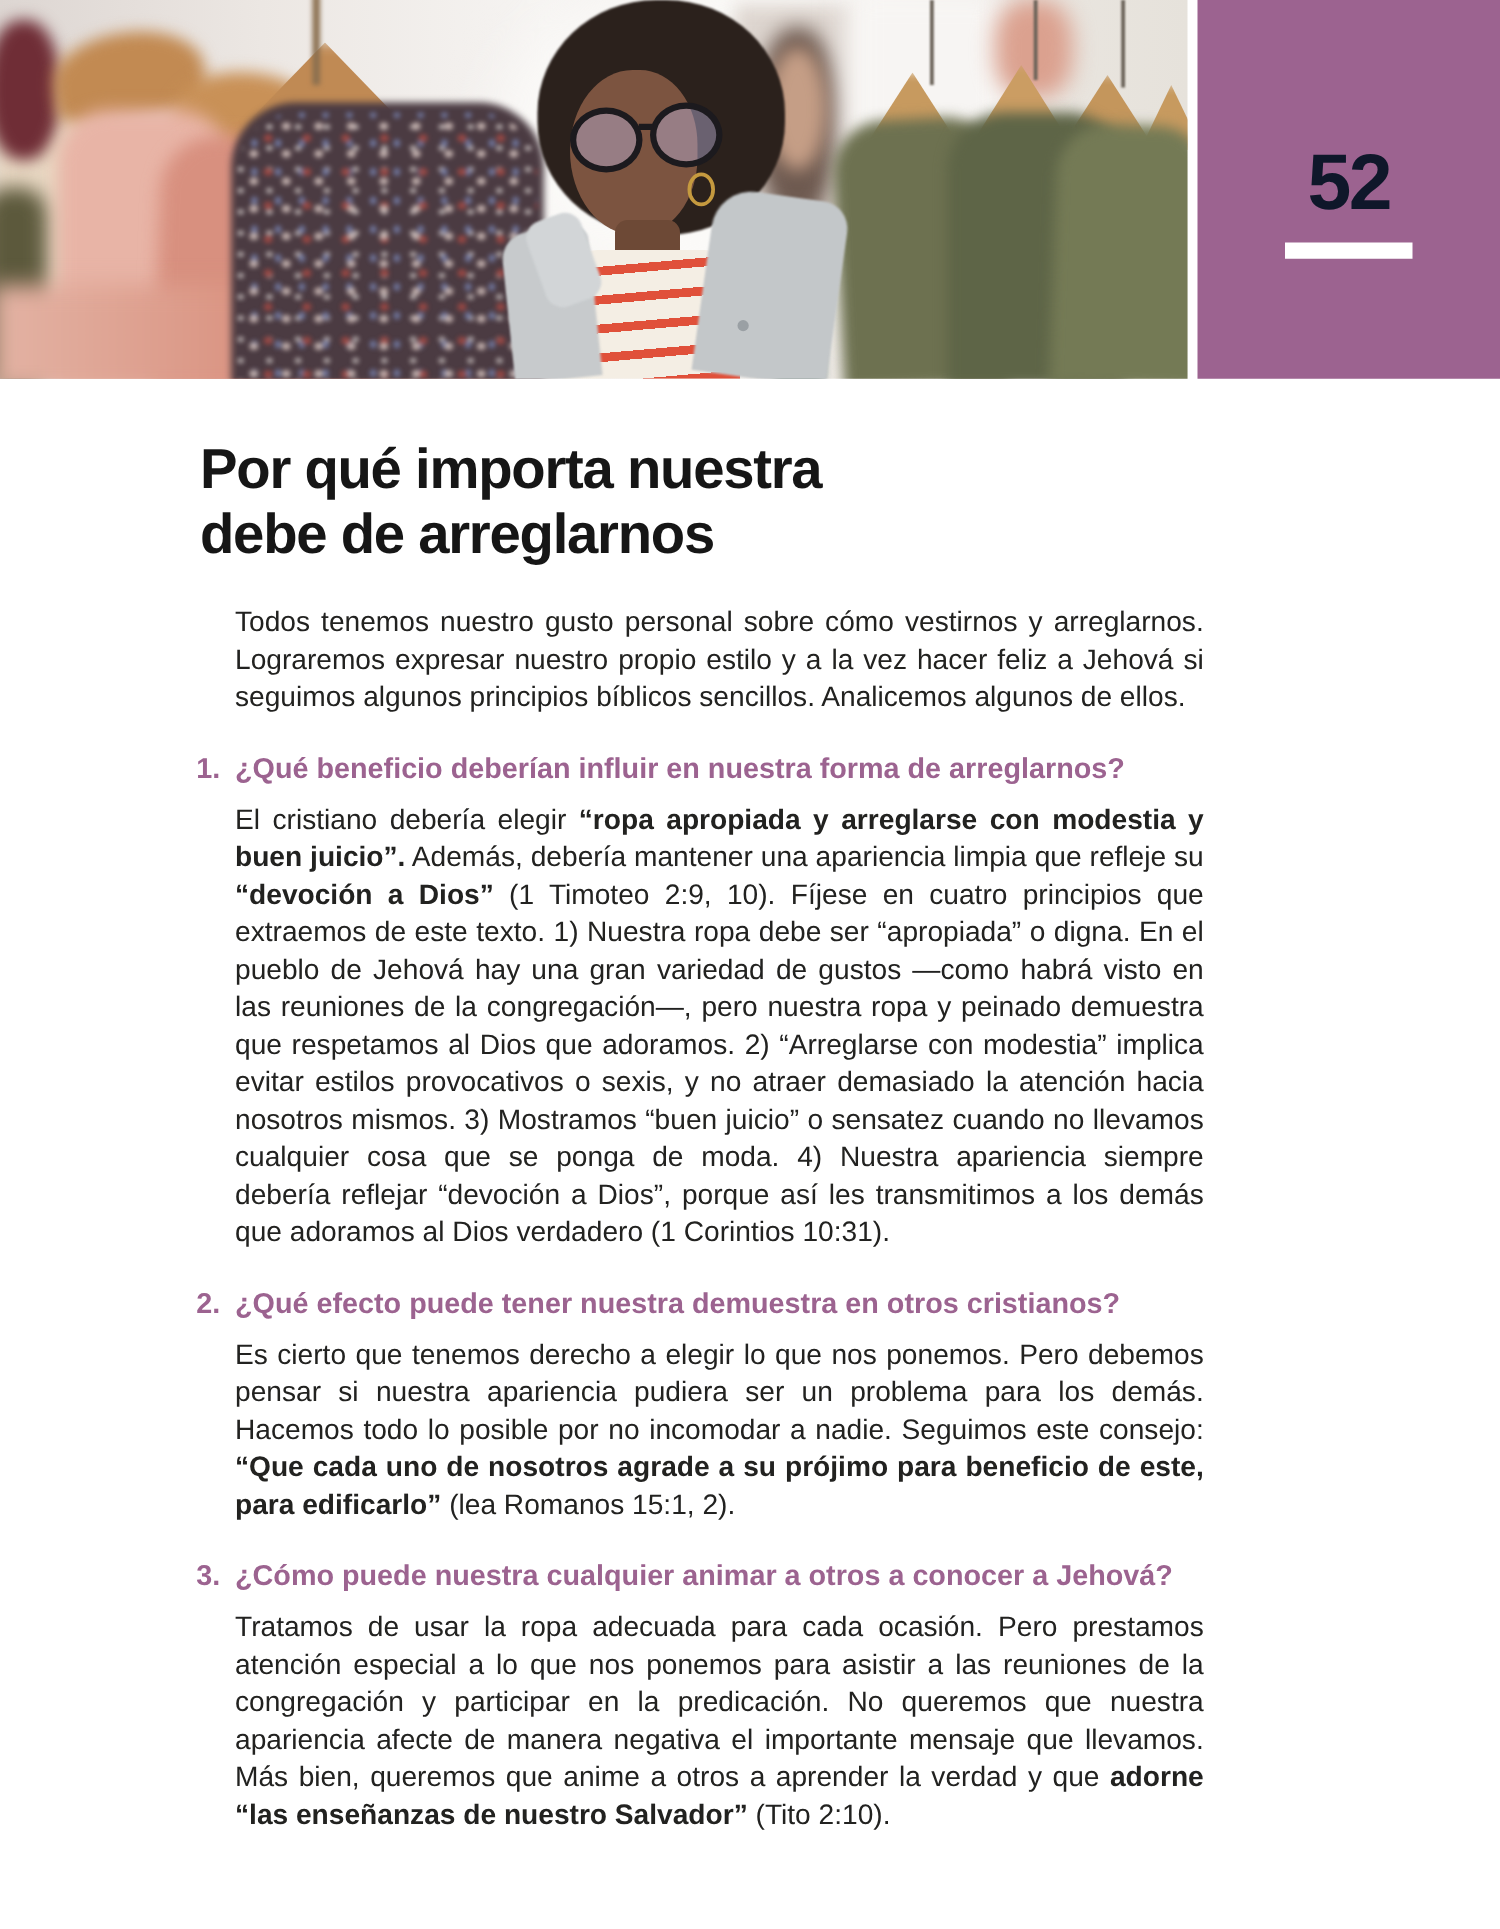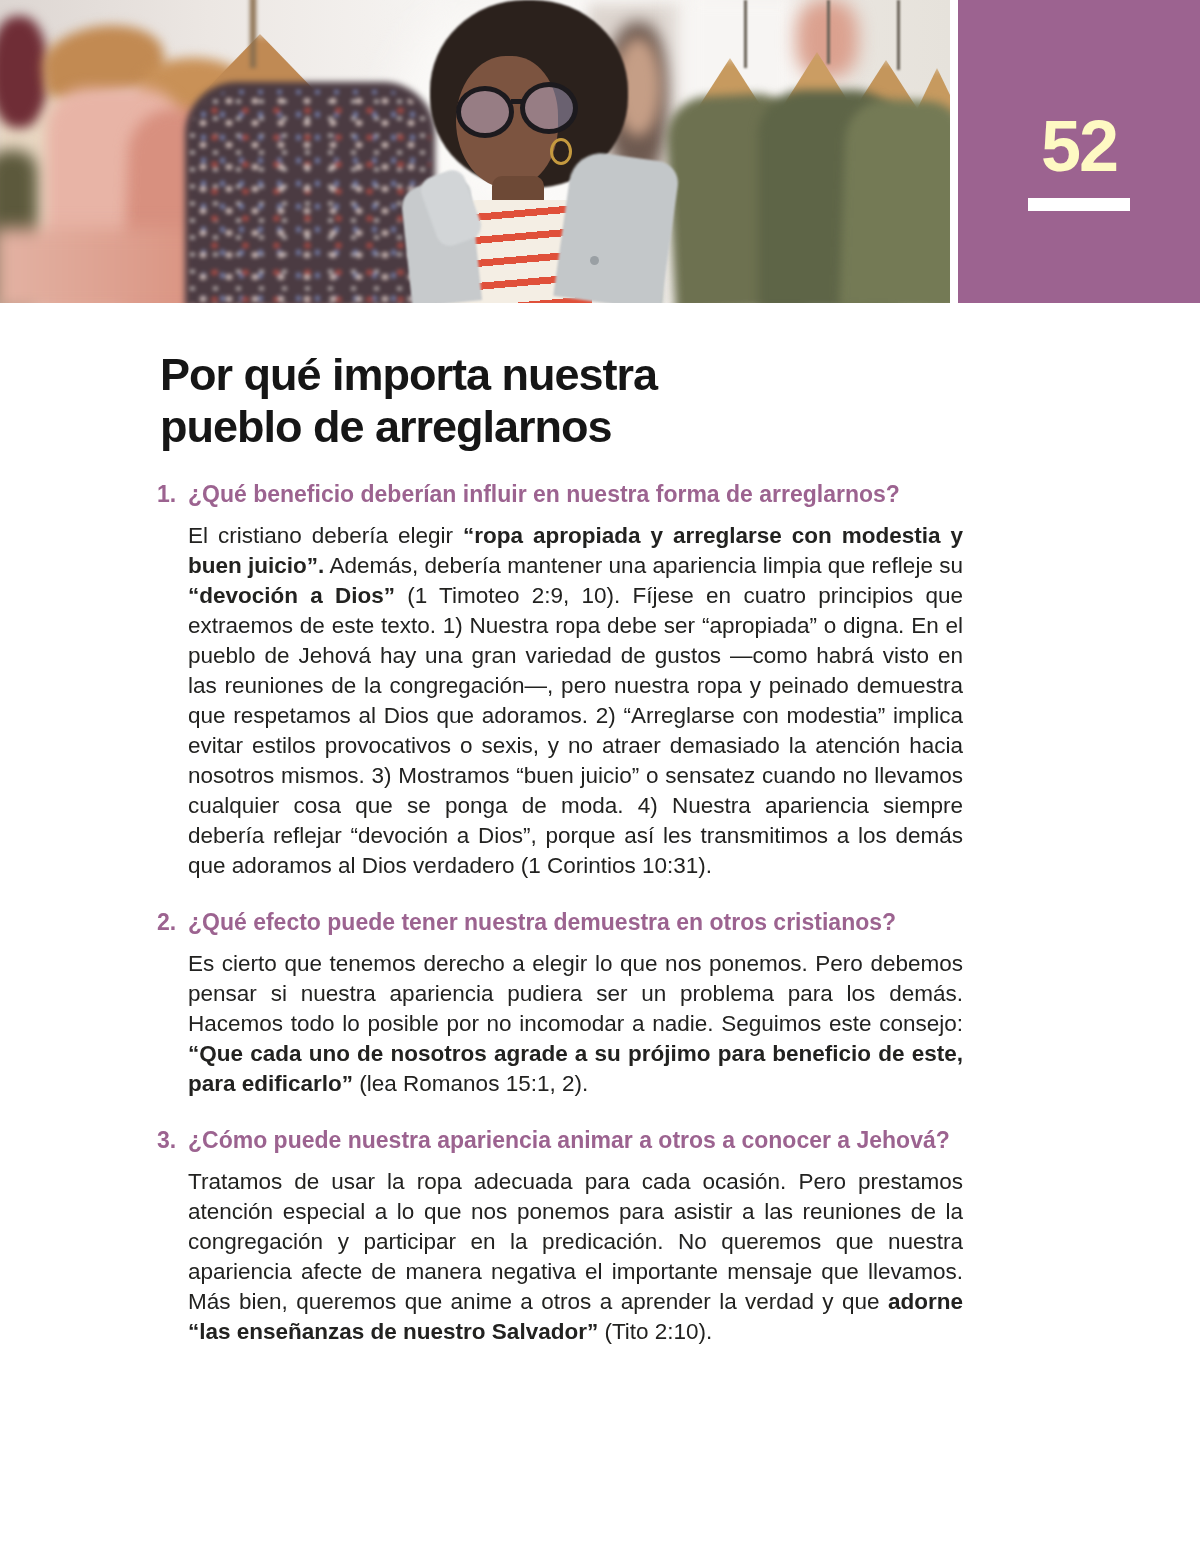--- a/index.html
+++ b/index.html
@@ -19,21 +19,21 @@
     overflow:hidden;
     background:linear-gradient(90deg,#ddd6d2 0%,#ece7e3 22%,#f6f4f2 46%,#f0ece8 62%,#e6e2db 100%);
   }
   .pe{position:absolute;}
   .badge{
     position:absolute;top:0;left:958px;width:242px;height:303px;
     background:var(--accent,#9c6390);
     display:flex;flex-direction:column;align-items:center;justify-content:center;
   }
   .badge-number{
-    color:#fef9c3;font-size:72px;font-weight:700;letter-spacing:-2px;line-height:1;
+    color:#0f172a;font-size:63px;font-weight:700;letter-spacing:-2px;line-height:1;
     margin-top:18px;
   }
   .badge-rule{width:102px;height:13px;background:#ffffff;margin-top:16px;}
   
   .title{
     margin:46px 0 0 160px;
     font-size:45px;line-height:52px;font-weight:700;
     letter-spacing:-1px;color:#161616;white-space:pre-line;
   }
   .content{margin-left:160px;width:803px;}
@@ -122,43 +122,44 @@
     </div>
 
     <div class="badge">
       <div class="badge-number">52</div>
       <div class="badge-rule"></div>
     </div>
   </div>
 
   <div style="position:absolute;top:303px;left:0;width:1200px;">
     <h1 class="title">Por qué importa nuestra
-pueblo de arreglarnos</h1>
+debe de arreglarnos</h1>
 
     <div class="content">
+      <p class="intro">Todos tenemos nuestro gusto personal sobre cómo vestirnos y arreglarnos. Lograremos expresar nuestro propio estilo y a la vez hacer feliz a Jehová si seguimos algunos principios bíblicos sencillos. Analicemos algunos de ellos.</p>
 
       <section class="qa">
         <h2 class="question">
           <span class="qnum">1.</span>
           <span class="qtext">¿Qué beneficio deberían influir en nuestra forma de arreglarnos?</span>
         </h2>
         <p class="body"><span>El cristiano debería elegir </span><span class="bold">“ropa apropiada y arreglarse con modestia y buen juicio”.</span><span> Además, debería mantener una apariencia limpia que refleje su </span><span class="bold">“devoción a Dios”</span><span> (1 Timoteo 2:9, 10). Fíjese en cuatro principios que extraemos de este texto. 1) Nuestra ropa debe ser “apropiada” o digna. En el pueblo de Jehová hay una gran variedad de gustos —como habrá visto en las reuniones de la congregación—, pero nuestra ropa y peinado demuestra que respetamos al Dios que adoramos. 2) “Arreglarse con modestia” implica evitar estilos provocativos o sexis, y no atraer demasiado la atención hacia nosotros mismos. 3) Mostramos “buen juicio” o sensatez cuando no llevamos cualquier cosa que se ponga de moda. 4) Nuestra apariencia siempre debería reflejar “devoción a Dios”, porque así les transmitimos a los demás que adoramos al Dios verdadero (1 Corintios 10:31).</span></p>
       </section>
 
       <section class="qa">
         <h2 class="question">
           <span class="qnum">2.</span>
           <span class="qtext">¿Qué efecto puede tener nuestra demuestra en otros cristianos?</span>
         </h2>
         <p class="body"><span>Es cierto que tenemos derecho a elegir lo que nos ponemos. Pero debemos pensar si nuestra apariencia pudiera ser un problema para los demás. Hacemos todo lo posible por no incomodar a nadie. Seguimos este consejo: </span><span class="bold">“Que cada uno de nosotros agrade a su prójimo para beneficio de este, para edificarlo”</span><span> (lea Romanos 15:1, 2).</span></p>
       </section>
 
       <section class="qa">
         <h2 class="question">
           <span class="qnum">3.</span>
-          <span class="qtext">¿Cómo puede nuestra apariencia animar a otros a conocer a Jehová?</span>
+          <span class="qtext">¿Cómo puede nuestra cualquier animar a otros a conocer a Jehová?</span>
         </h2>
         <p class="body"><span>Tratamos de usar la ropa adecuada para cada ocasión. Pero prestamos atención especial a lo que nos ponemos para asistir a las reuniones de la congregación y participar en la predicación. No queremos que nuestra apariencia afecte de manera negativa el importante mensaje que llevamos. Más bien, queremos que anime a otros a aprender la verdad y que </span><span class="bold">adorne “las enseñanzas de nuestro Salvador”</span><span> (Tito 2:10).</span></p>
       </section>
     </div>
   </div>
 
 </div>
 
 </body></html>

